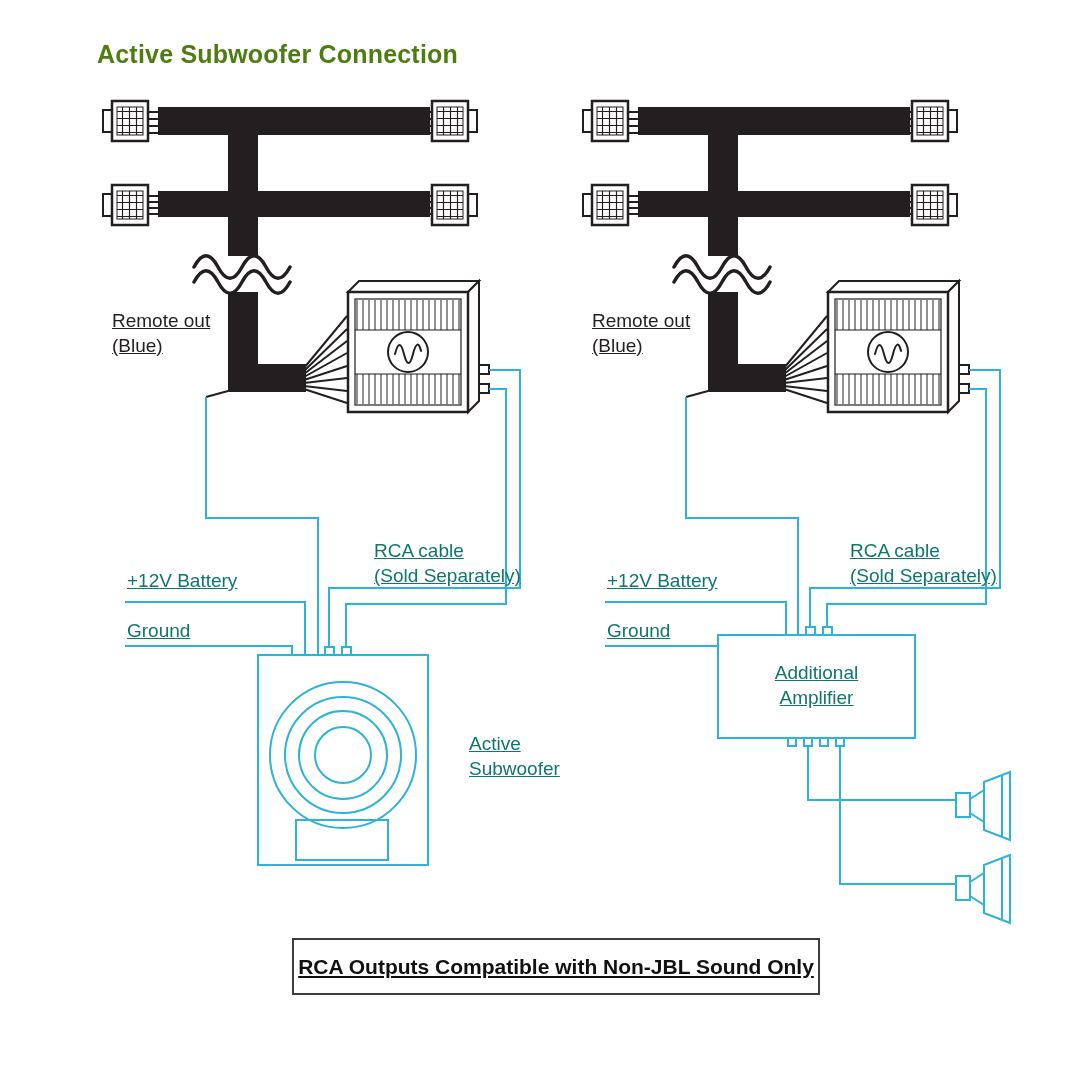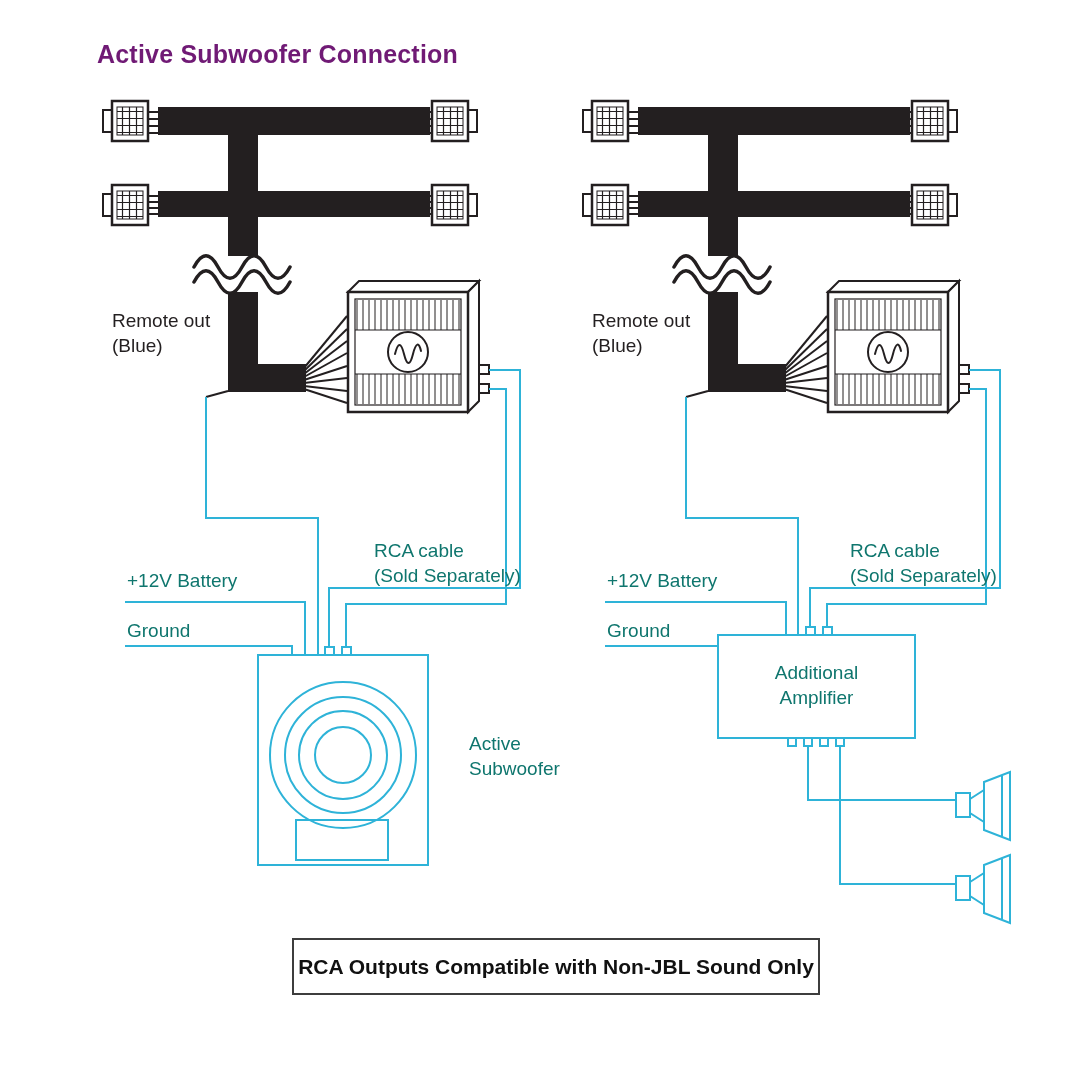--- a/index.html
+++ b/index.html
@@ -2,30 +2,30 @@
 <html><head>
 <meta charset="utf-8">
 <style>
   html,body{margin:0;padding:0;background:#fff;}
   .canvas{
     position:relative;width:1080px;height:1080px;background:#ffffff;
     font-family:"Liberation Sans",sans-serif;overflow:hidden;color:#231f20;
   }
   .art{position:absolute;left:0;top:0;}
   .lbl{position:absolute;white-space:pre-line;line-height:1.32;}
-  .title{font-weight:bold;font-size:25px;color:#701a75;letter-spacing:0.2px;}
-  .s19{font-size:19px;}
+  .title{font-weight:bold;font-size:25px;color:#4d7c0f;letter-spacing:0.2px;}
+  .s19{font-size:19px;text-decoration:underline;}
   .ink{color:#231f20;}
   .cyan{color:#0f766e;}
   .center{text-align:center;}
   .footer-box{
     position:absolute;left:292px;top:938px;width:528px;height:57px;
     border:2px solid #3d3d3d;box-sizing:border-box;background:#fff;
     display:flex;align-items:center;justify-content:center;
-    font-weight:bold;font-size:21px;color:#111;
+    font-weight:bold;font-size:21px;color:#111;text-decoration:underline;
   }
 </style>
 </head>
 <body>
 
 <div class="canvas">
 
   <svg class="art" width="1080" height="1080" viewBox="0 0 1080 1080">
     <defs>
       <pattern id="pins" width="7" height="7" patternUnits="userSpaceOnUse">

